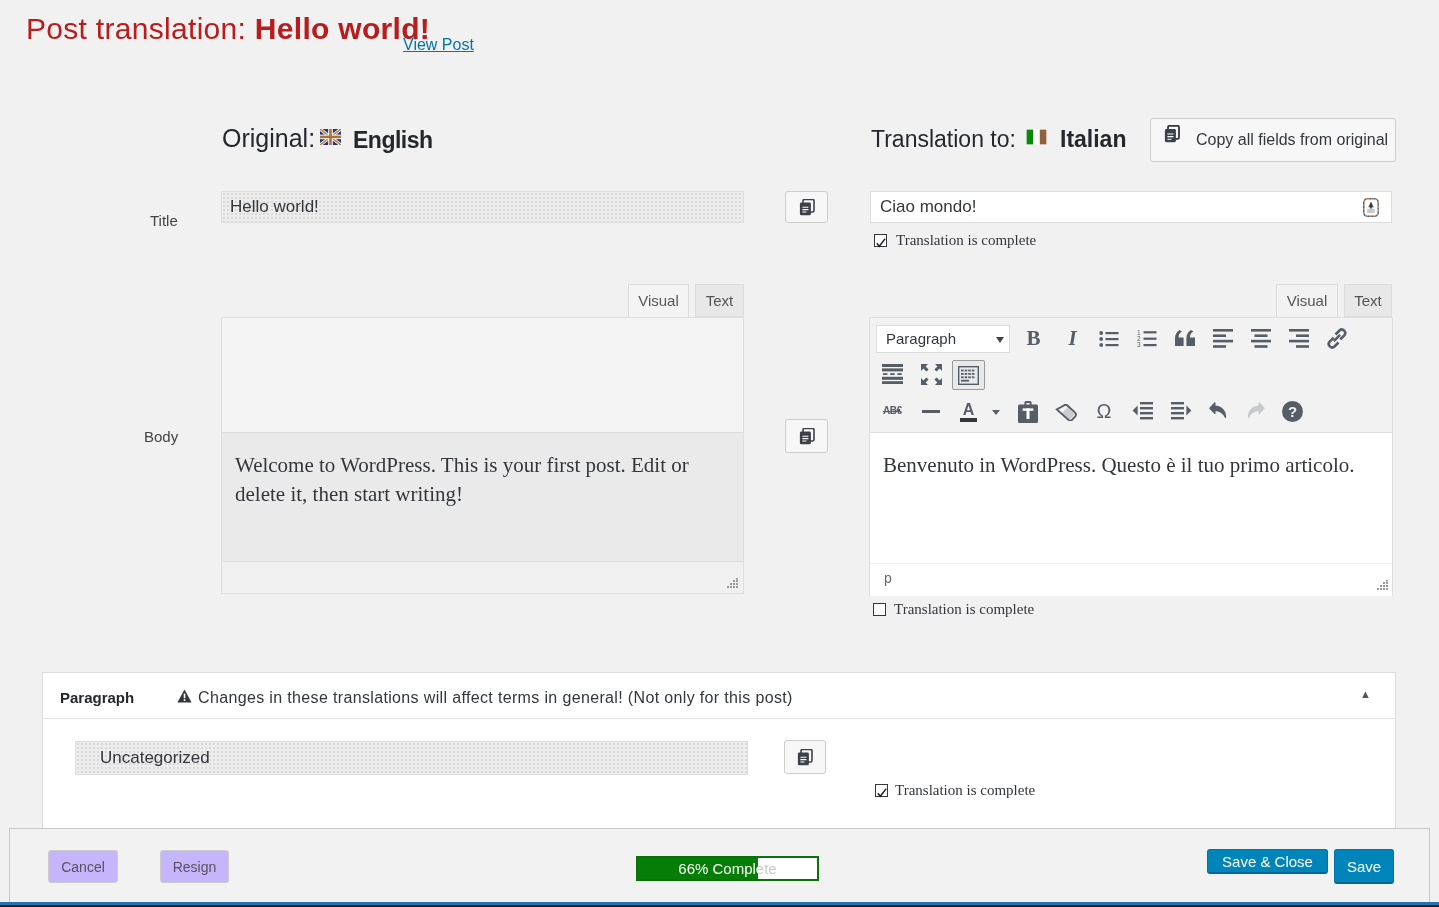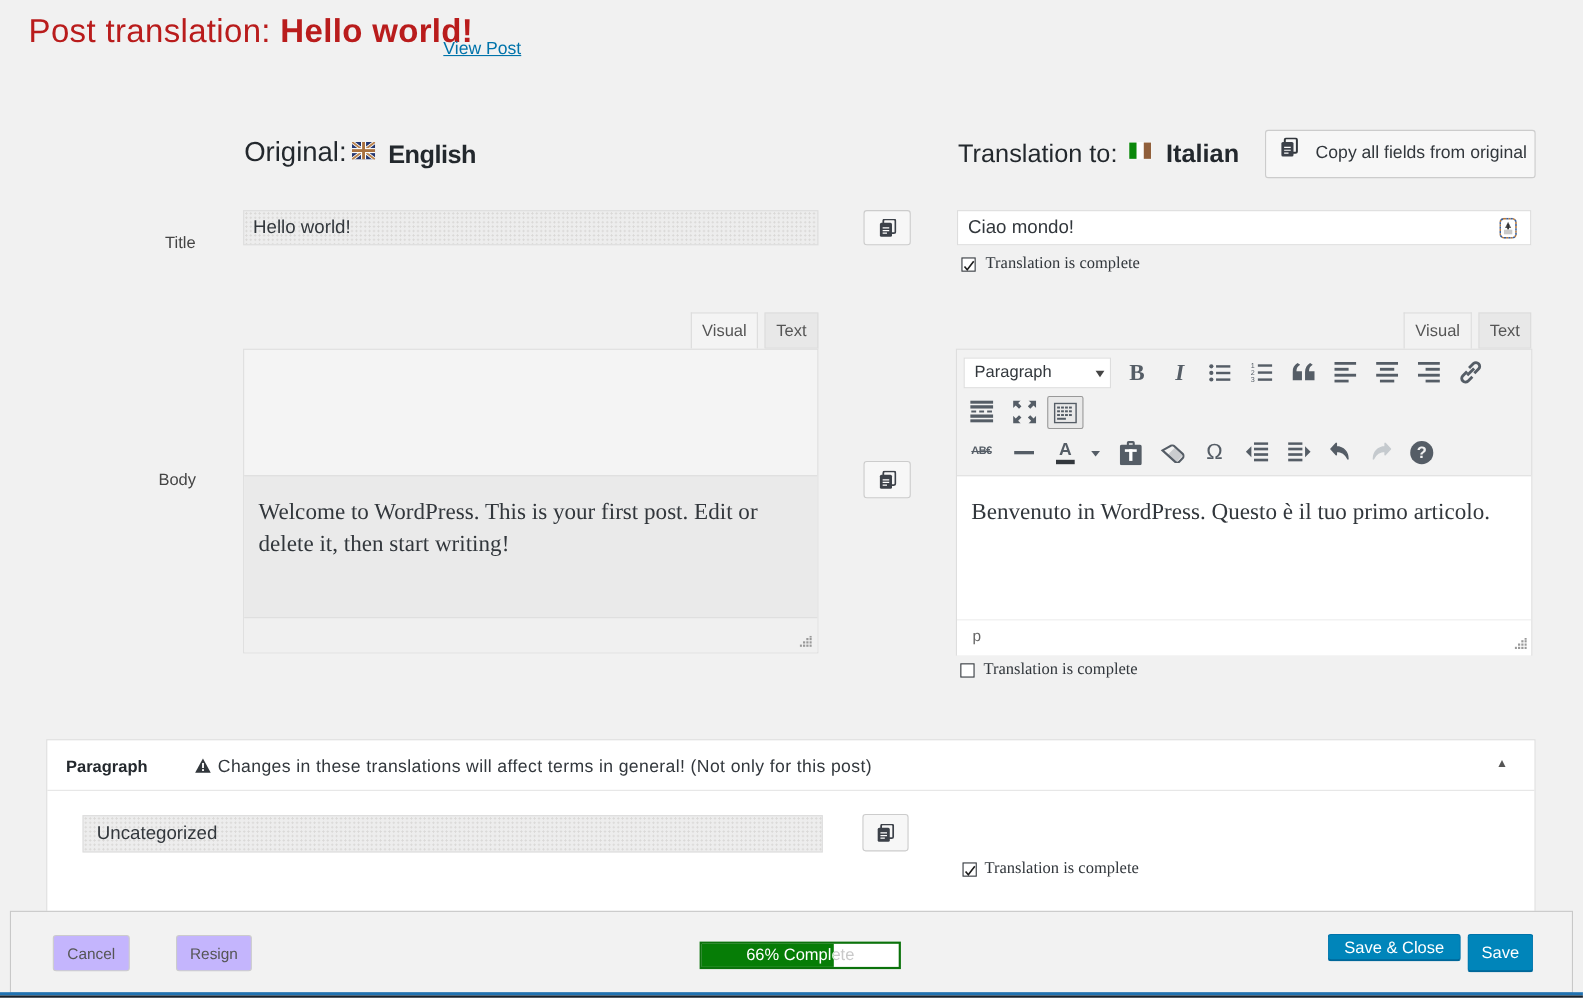--- a/index.html
+++ b/index.html
@@ -285,21 +285,21 @@
 <div class="abs" style="left:42px; top:672px; width:1354px; height:158px; background:#fff; border:1px solid #dcdcdc;">
   <div class="abs" style="left:17px; top:16px; font-size:15px; font-weight:bold; color:#23282d;">Paragraph</div>
   <svg class="abs" style="left:134px; top:16px;" width="15" height="14" viewBox="0 0 15 14">
       <path d="M7.5 0.5 L14.6 13.4 H0.4 Z" fill="#32373c"></path>
       <rect x="6.7" y="4.6" width="1.7" height="4.6" fill="#fff"></rect>
       <rect x="6.7" y="10.2" width="1.7" height="1.7" fill="#fff"></rect>
     </svg>
   <div class="abs" style="left:155px; top:16px; font-size:16px; letter-spacing:0.35px; color:#32373c;">Changes in these translations will affect terms in general! (Not only for this post)</div>
   <div class="abs" style="left:1317px; top:15px; font-size:11px; color:#555;">▲</div>
   <div class="abs" style="left:0; top:45px; width:1352px; border-top:1px solid #e5e5e5;"></div>
-  <div class="abs ro-input dots" style="left:32px; top:68px; width:673px; height:34px; line-height:32px; padding-left:12px;">Uncategorized</div>
+  <div class="abs ro-input dots" style="left:32px; top:68px; width:673px; height:34px; line-height:32px; padding-left:24px;">Uncategorized</div>
   <button class="abs cpbtn" style="left:741px; top:67px; width:42px; height:34px;">
   <svg class="abs" style="left:12px; top:8px;" width="16" height="17" viewBox="0 0 16 17">
         <rect x="4" y="0.5" width="11" height="12.5" rx="1.4" fill="none" stroke="#3c4149" stroke-width="1.6"></rect>
         <rect x="0.9" y="3.6" width="11" height="12.7" rx="1.4" fill="#3c4149"></rect>
         <path d="M3.4 8.2 h6 M3.4 10.6 h6 M3.4 13 h4" stroke="#fff" stroke-width="1.1"></path>
       </svg>
   </button>
   <div class="abs ckbox" style="left:832px; top:111px;"><svg width="11" height="11" viewBox="0 0 11 11" style="overflow:visible">
         <path d="M1.8 5.2 L4.3 8.2 L10.2 0.6" fill="none" stroke="#1e1e1e" stroke-width="1.5"></path>
       </svg></div>

